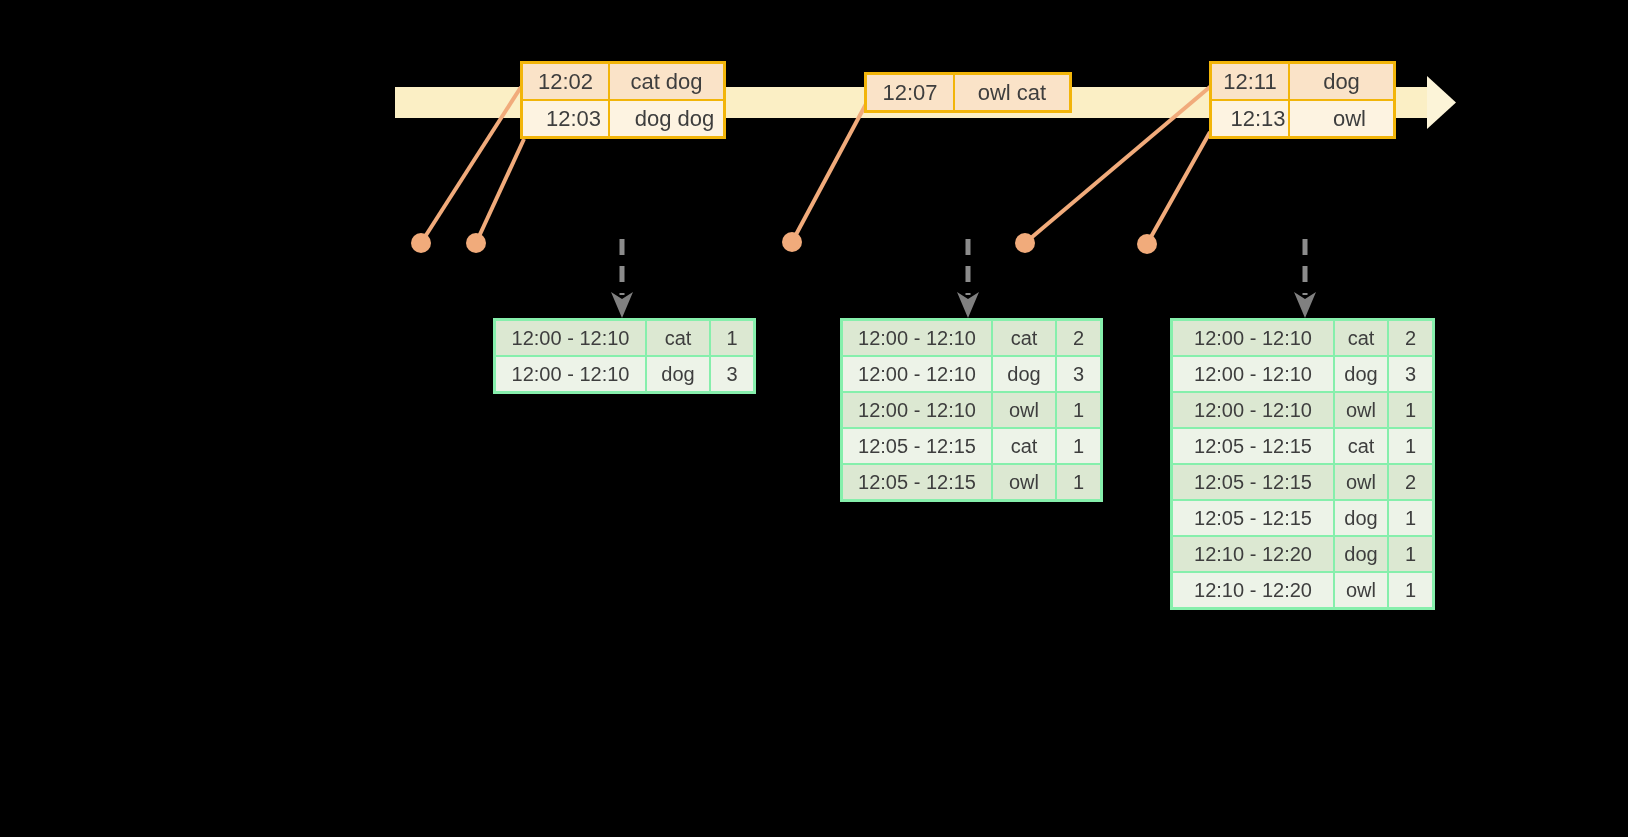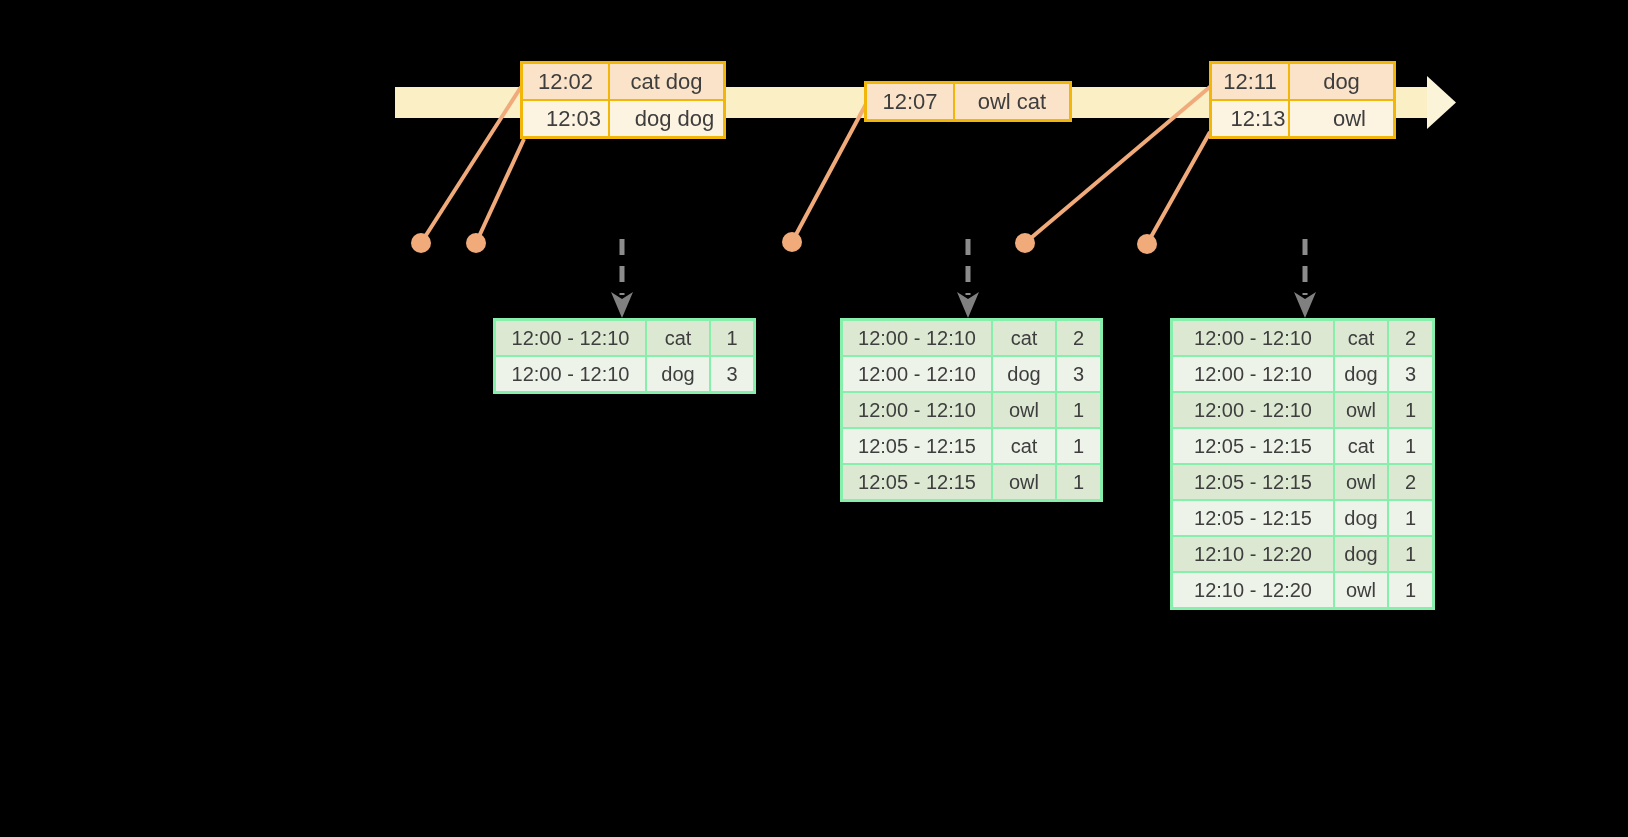--- a/index.html
+++ b/index.html
@@ -3,21 +3,21 @@
 <meta charset="utf-8">
 <style>
   html,body{margin:0;padding:0;background:#000;}
   .canvas{position:relative;width:1628px;height:837px;background:#000;overflow:hidden;
           font-family:Liberation Sans, sans-serif;}
   .overlay{position:absolute;left:0;top:0;}
 
   
   .etable{position:absolute;display:grid;gap:2px;padding:3px;background:#F2B50A;}
   .t1{left:520px;top:61px;grid-template-columns:85px 113px;grid-auto-rows:35px;}
-  .t2{left:864px;top:81px;grid-template-columns:86px 114px;grid-auto-rows:35px;text-align:right;}
+  .t2{left:864px;top:72px;grid-template-columns:86px 114px;grid-auto-rows:35px;text-align:right;}
   .t3{left:1209px;top:61px;grid-template-columns:76px 103px;grid-auto-rows:35px;}
   .ecell{display:flex;align-items:center;justify-content:center;
          font-size:22px;color:#3E3E3E;}
   .ecell.dark{background:#FAE3C8;}
   .ecell.light{background:#FDF3E1;padding-left:16px;}
 
   
   .gtable{position:absolute;display:grid;gap:2px;padding:3px;background:#86efac;}
   .g1{left:493px;top:318px;grid-template-columns:149px 62px 42px;grid-auto-rows:34px;}
   .g2{left:840px;top:318px;grid-template-columns:148px 62px 43px;grid-auto-rows:34px;}

